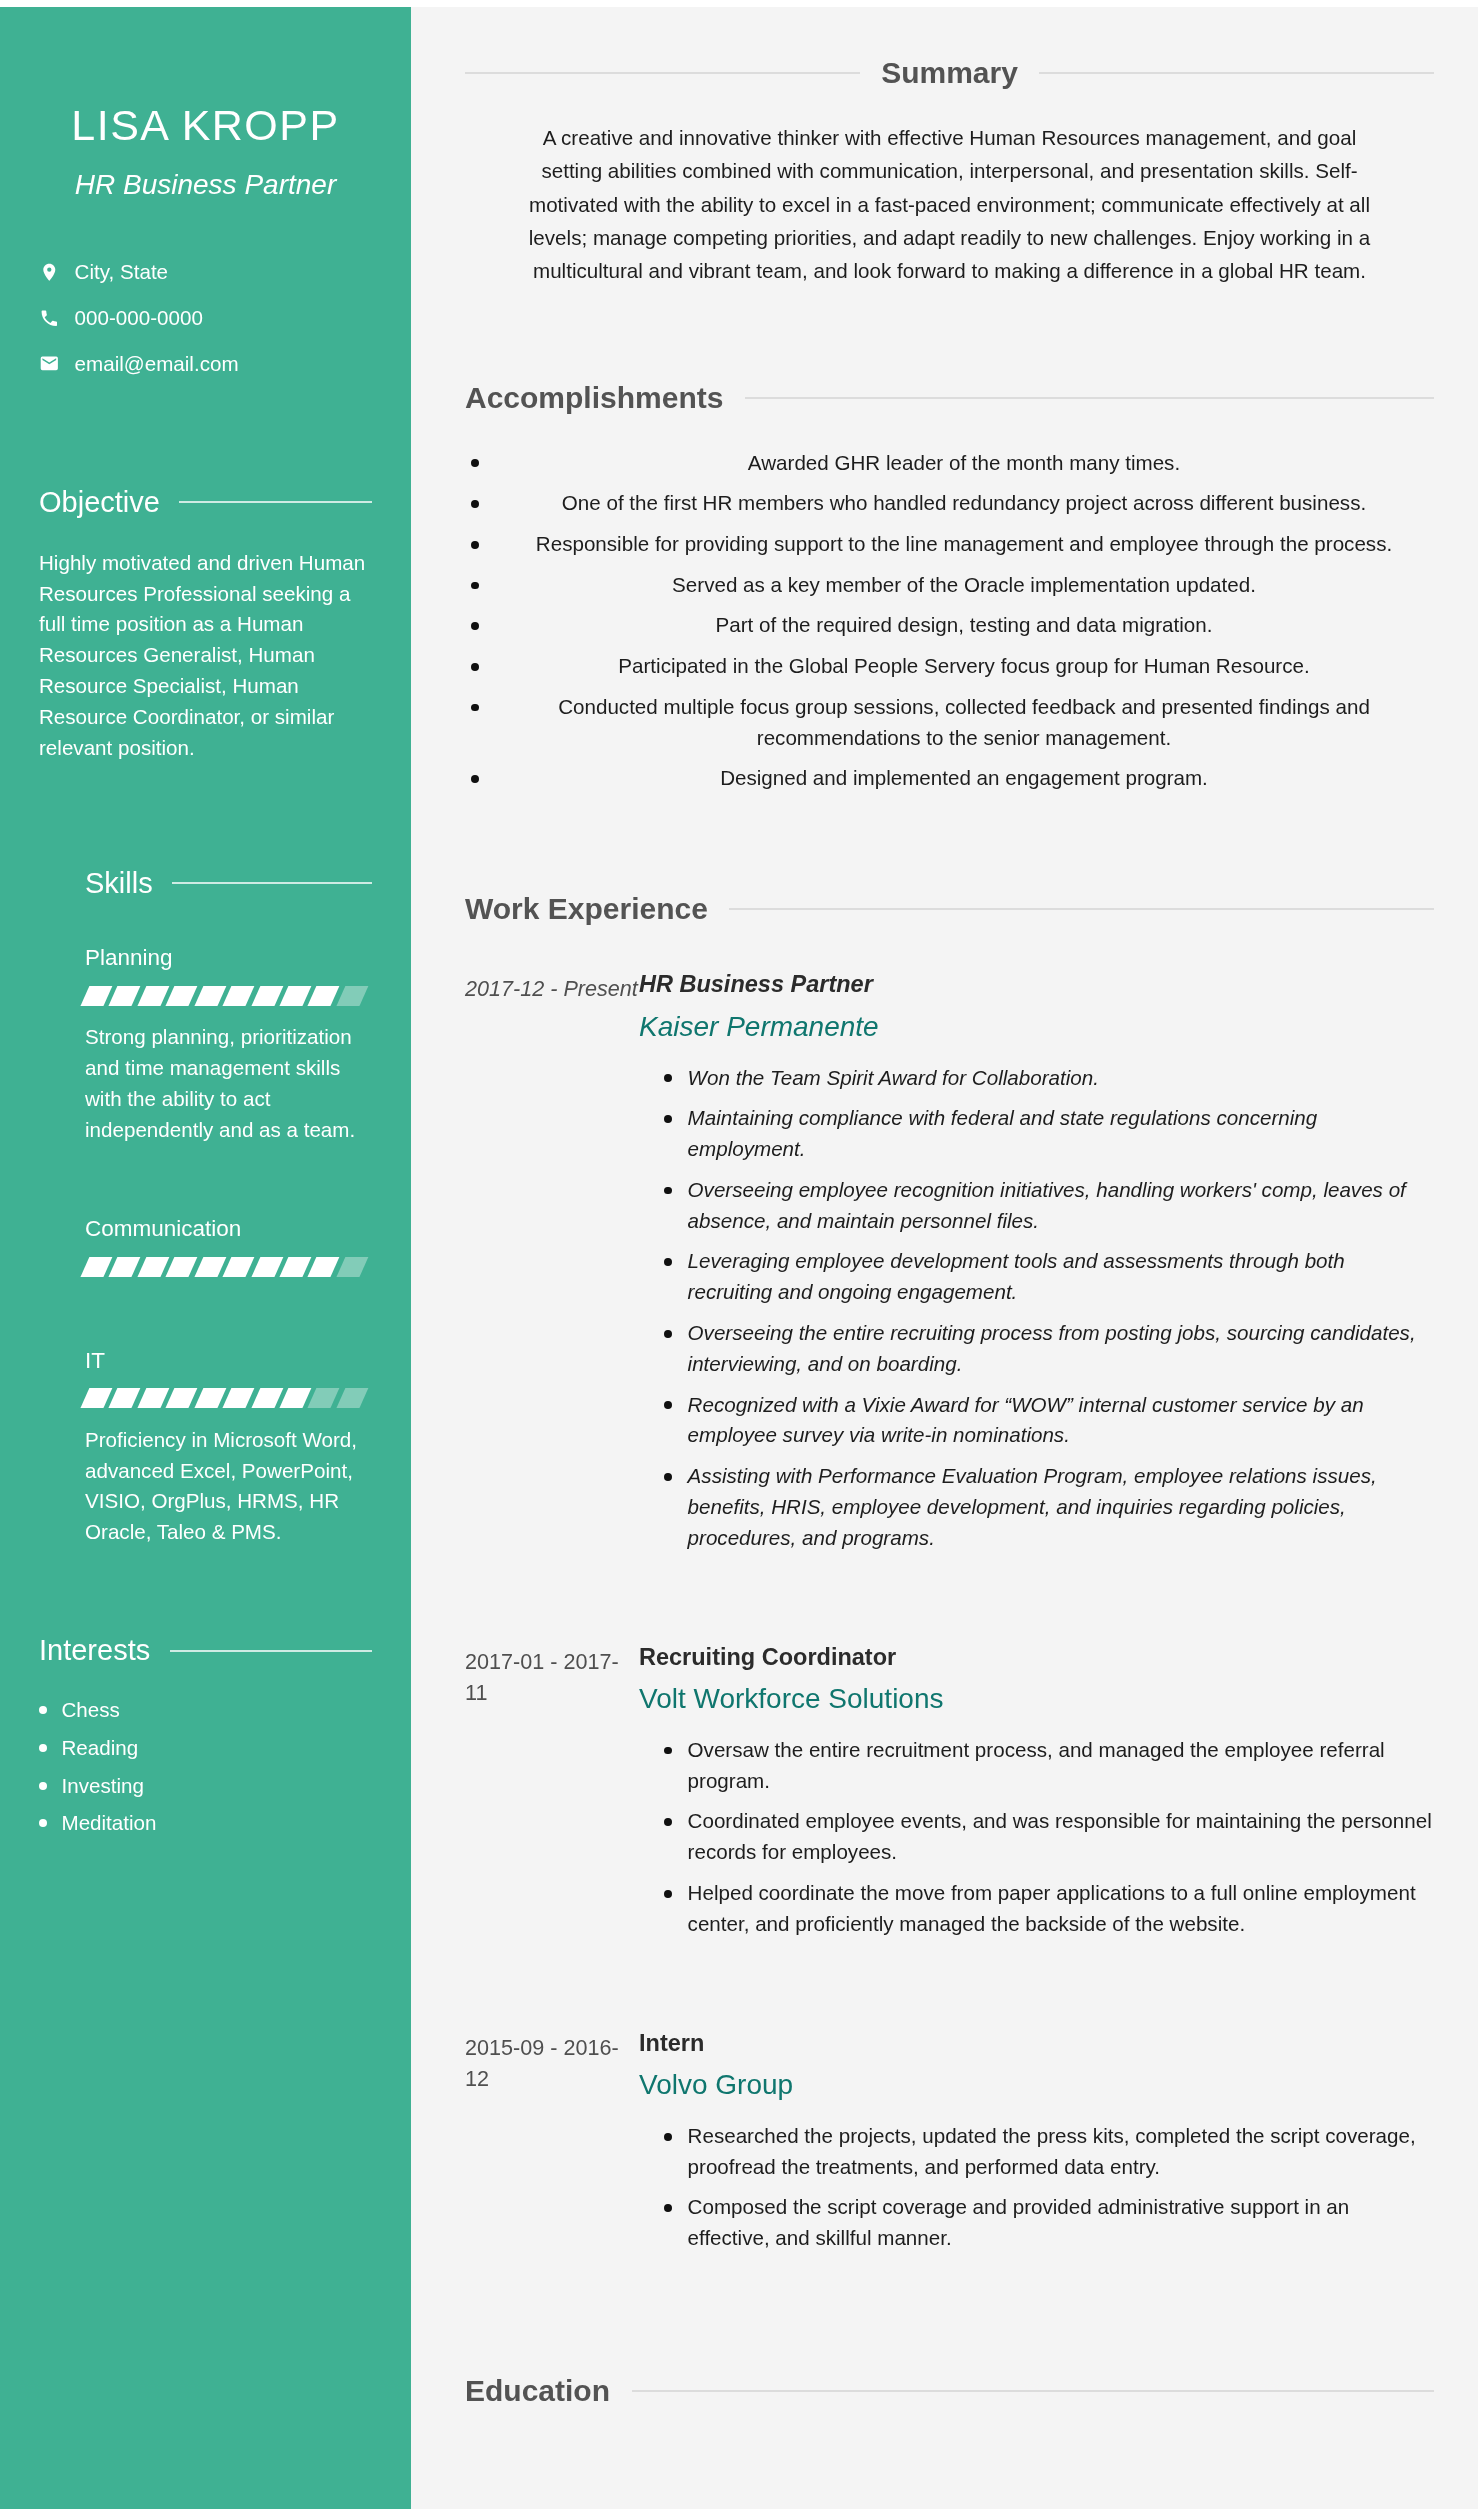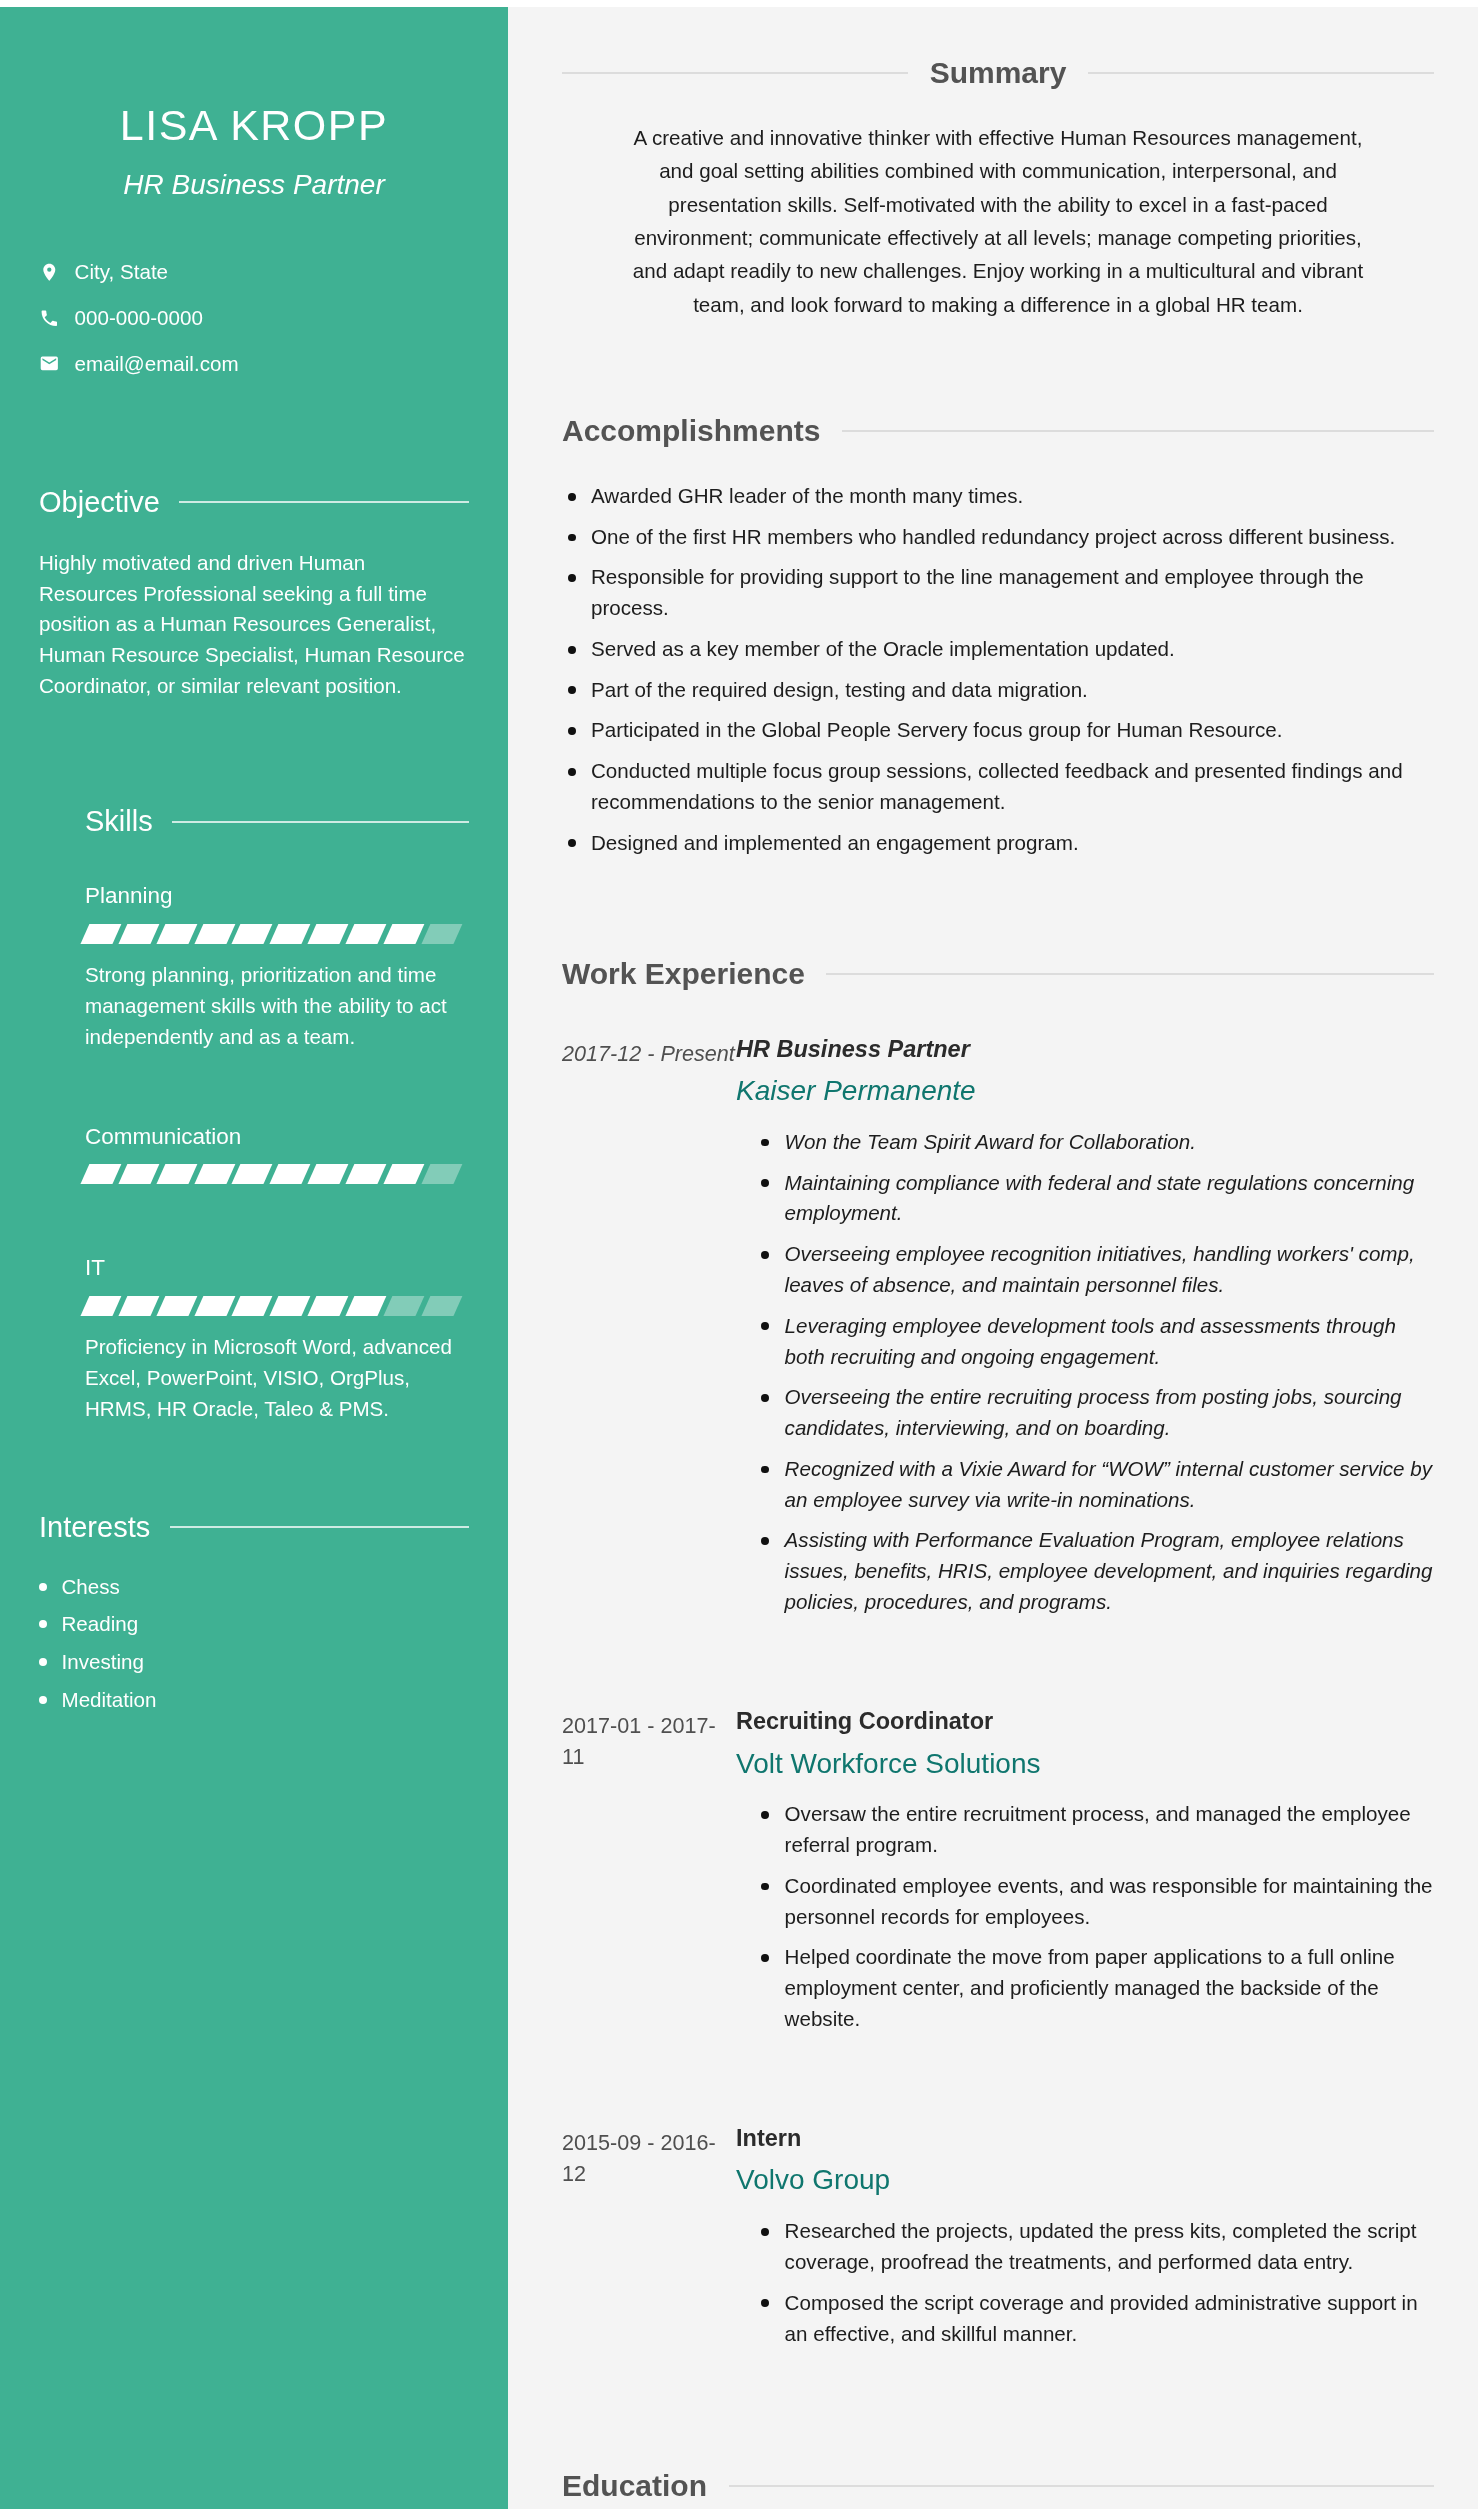--- a/index.html
+++ b/index.html
@@ -19,21 +19,21 @@
     width:1478px;
     height:2509px;
     display:flex;
     background:#ffffff;
     padding-top:6.9px;
     overflow:hidden;
   }
 
   
   .sidebar{
-    width:508px;
+    width:411px;
     flex-shrink:0;
     background:var(--accent);
     color:#ffffff;
     padding:94px 39px 62px 39px;
   }
   .name{
     margin:0;
     font-size:43px;
     font-weight:400;
     letter-spacing:1.5px;
@@ -119,21 +119,21 @@
     color:var(--heading-text);
   }
   .main-heading .hline{flex:1;height:2px;background:var(--line-color);}
   .summary-text{
     margin:31px 0 0 0;
     padding:0 61px;
     text-align:center;
     font-size:20.6px;
     line-height:1.62;
   }
-  .sec-accomplishments{margin-top:93px;}
+  .sec-accomplishments{margin-top:93px;text-align:center;}
   .bullets{margin-top:33px;}
   .bullet{
     position:relative;
     padding-left:29px;
     font-size:20.6px;
     line-height:1.5;
     margin-bottom:9.8px;
   }
   .bullet::before{
     content:"";

